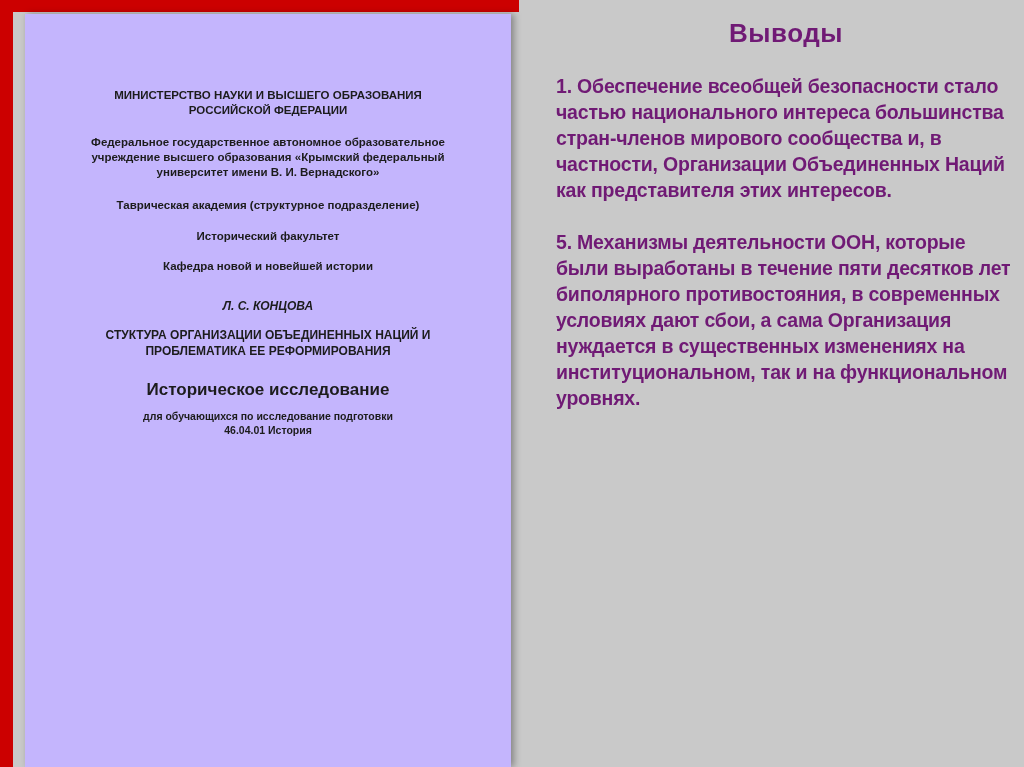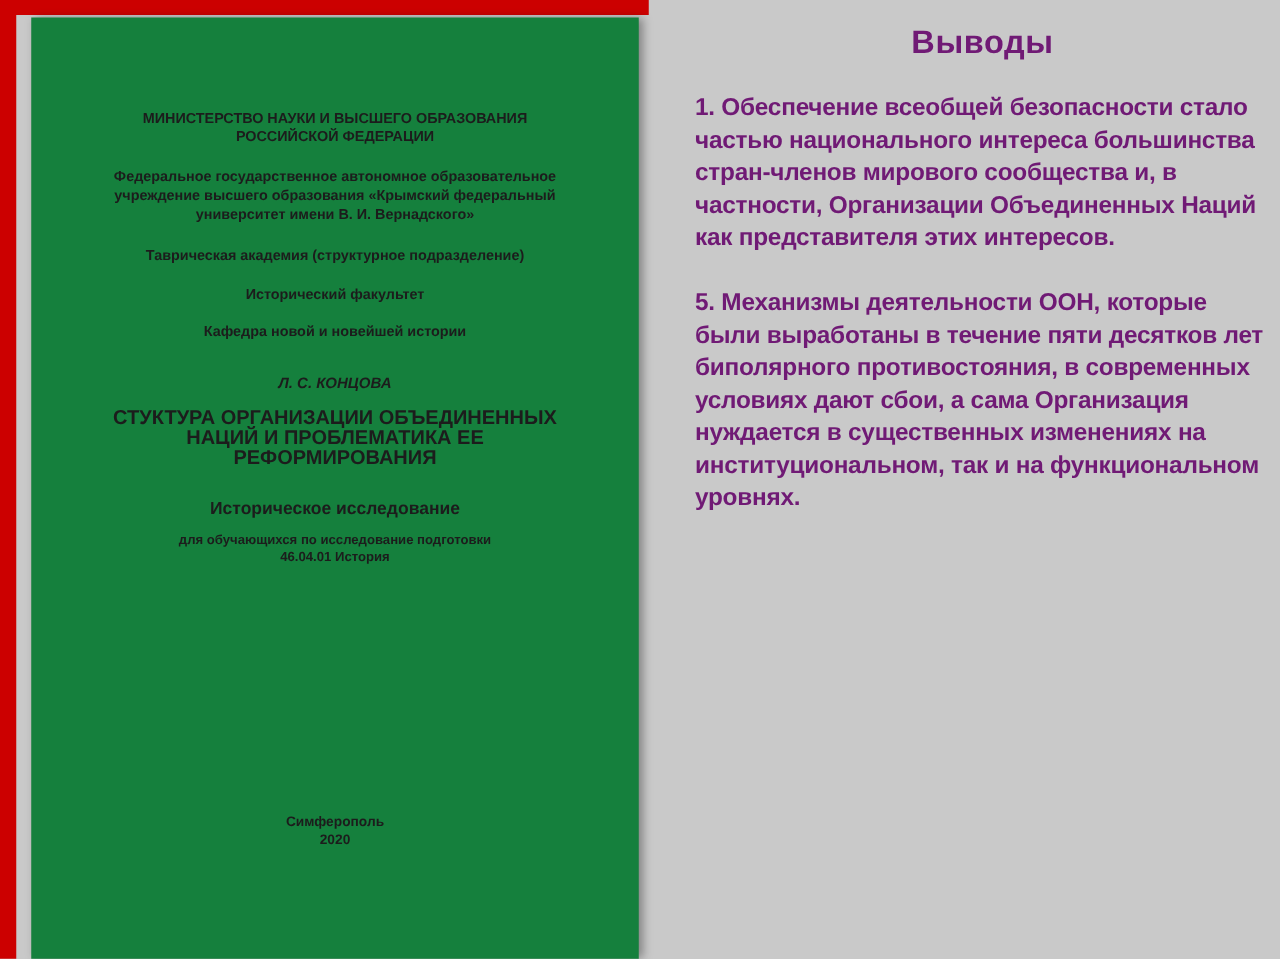--- a/index.html
+++ b/index.html
@@ -21,35 +21,35 @@
   .red-bar-left {
     position: absolute; left: 0; top: 0;
     width: 13px; height: 767px;
     background: #cc0000;
   }
 
   
   .title-page {
     position: absolute; left: 25px; top: 14px;
     width: 486px; height: 753px;
-    background: #15803d;
+    background: #c4b5fd;
     box-shadow: 3px 0 7px rgba(0,0,0,0.35);
     text-align: center;
     font-weight: bold;
     color: #1c1c1c;
   }
   .title-page p { padding: 0; }
   .ministry    { margin: 74px auto 0;  width: 330px; font-size: 11.5px; line-height: 15px; }
   .institution { margin: 17px auto 0;  width: 356px; font-size: 11.5px; line-height: 15px; }
   .academy     { margin: 18px auto 12px;  width: 360px; font-size: 11.5px; line-height: 15px; }
   .faculty     { margin: 16px auto 0;  width: 360px; font-size: 11.5px; line-height: 15px; }
   .department  { margin: 15px auto 0;  width: 360px; font-size: 11.5px; line-height: 15px; }
   .author      { margin: 25px auto 0;  width: 360px; font-size: 12px;   line-height: 15px; font-style: italic; }
-  .work-title  { margin: 13px auto 0;  width: 360px; font-size: 16px;   line-height: 16px; }
-  .work-type   { margin: 24px auto 0;  width: 360px; font-size: 14px;   line-height: 14px; }
+  .work-title  { margin: 13px auto 0;  width: 360px; font-size: 12px;   line-height: 16px; }
+  .work-type   { margin: 24px auto 0;  width: 360px; font-size: 17px;   line-height: 14px; }
   .program     { margin: 12px auto 0;  width: 276px; font-size: 10.5px; line-height: 14px; }
   .imprint {
     position: absolute; left: 0; right: 0; bottom: 88px;
     font-size: 11px; line-height: 14px;
   }
 
   
   .conclusions {
     position: absolute; left: 556px; top: 18px;
     width: 460px;
@@ -80,24 +80,20 @@
   <div class="title-page">
     <p class="ministry">МИНИСТЕРСТВО НАУКИ И ВЫСШЕГО ОБРАЗОВАНИЯ РОССИЙСКОЙ ФЕДЕРАЦИИ</p>
     <p class="institution">Федеральное государственное автономное образовательное учреждение высшего образования «Крымский федеральный университет имени В. И. Вернадского»</p>
     <p class="academy">Таврическая академия (структурное подразделение)</p>
     <p class="faculty">Исторический факультет</p>
     <p class="department">Кафедра новой и новейшей истории</p>
     <p class="author">Л. С. КОНЦОВА</p>
     <p class="work-title">СТУКТУРА ОРГАНИЗАЦИИ ОБЪЕДИНЕННЫХ НАЦИЙ И ПРОБЛЕМАТИКА ЕЕ РЕФОРМИРОВАНИЯ</p>
     <p class="work-type">Историческое исследование</p>
     <p class="program">для обучающихся по исследование подготовки 46.04.01 История</p>
-    <div class="imprint">
-      <div>Симферополь</div>
-      <div>2020</div>
-    </div>
   </div>
 
   <div class="conclusions">
     <h1>Выводы</h1>
     <p>1. Обеспечение всеобщей безопасности стало частью национального интереса большинства стран-членов мирового сообщества и, в частности, Организации Объединенных Наций как представителя этих интересов.</p>
     <p>5. Механизмы деятельности ООН, которые были выработаны в течение пяти десятков лет биполярного противостояния, в современных условиях дают сбои, а сама Организация нуждается в существенных изменениях на институциональном, так и на функциональном уровнях.</p>
   </div>
 
 </div>
 

